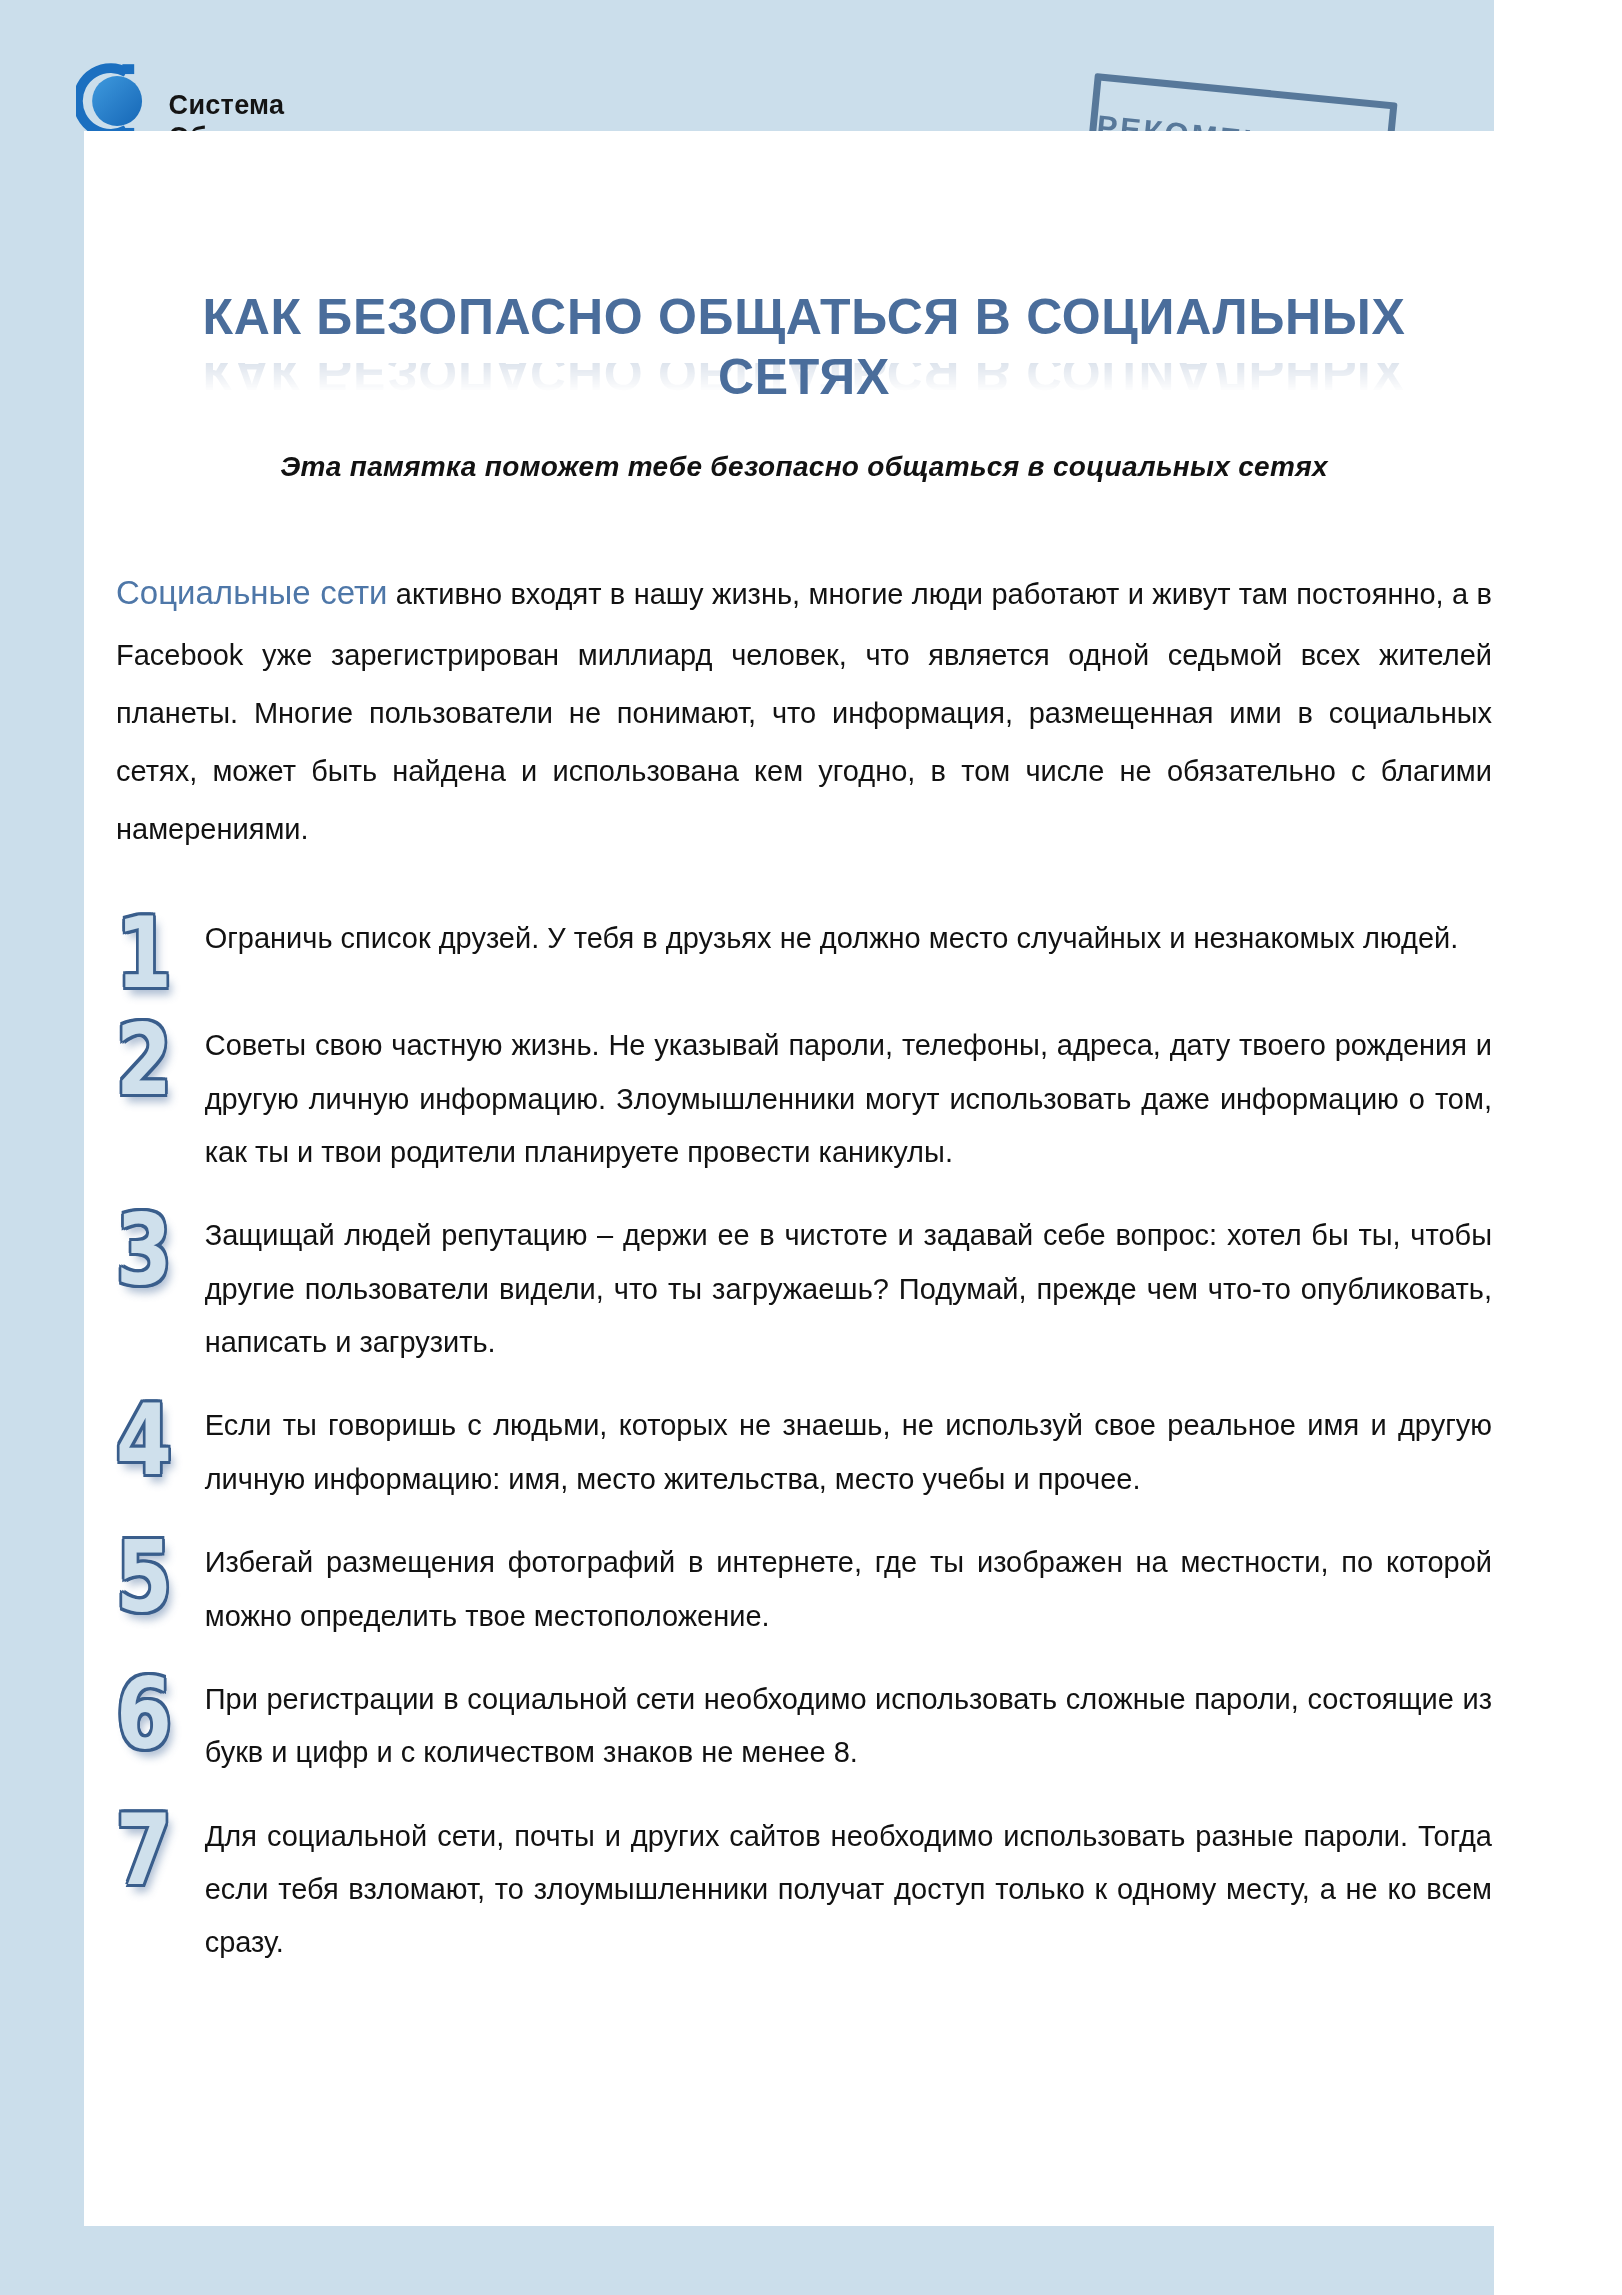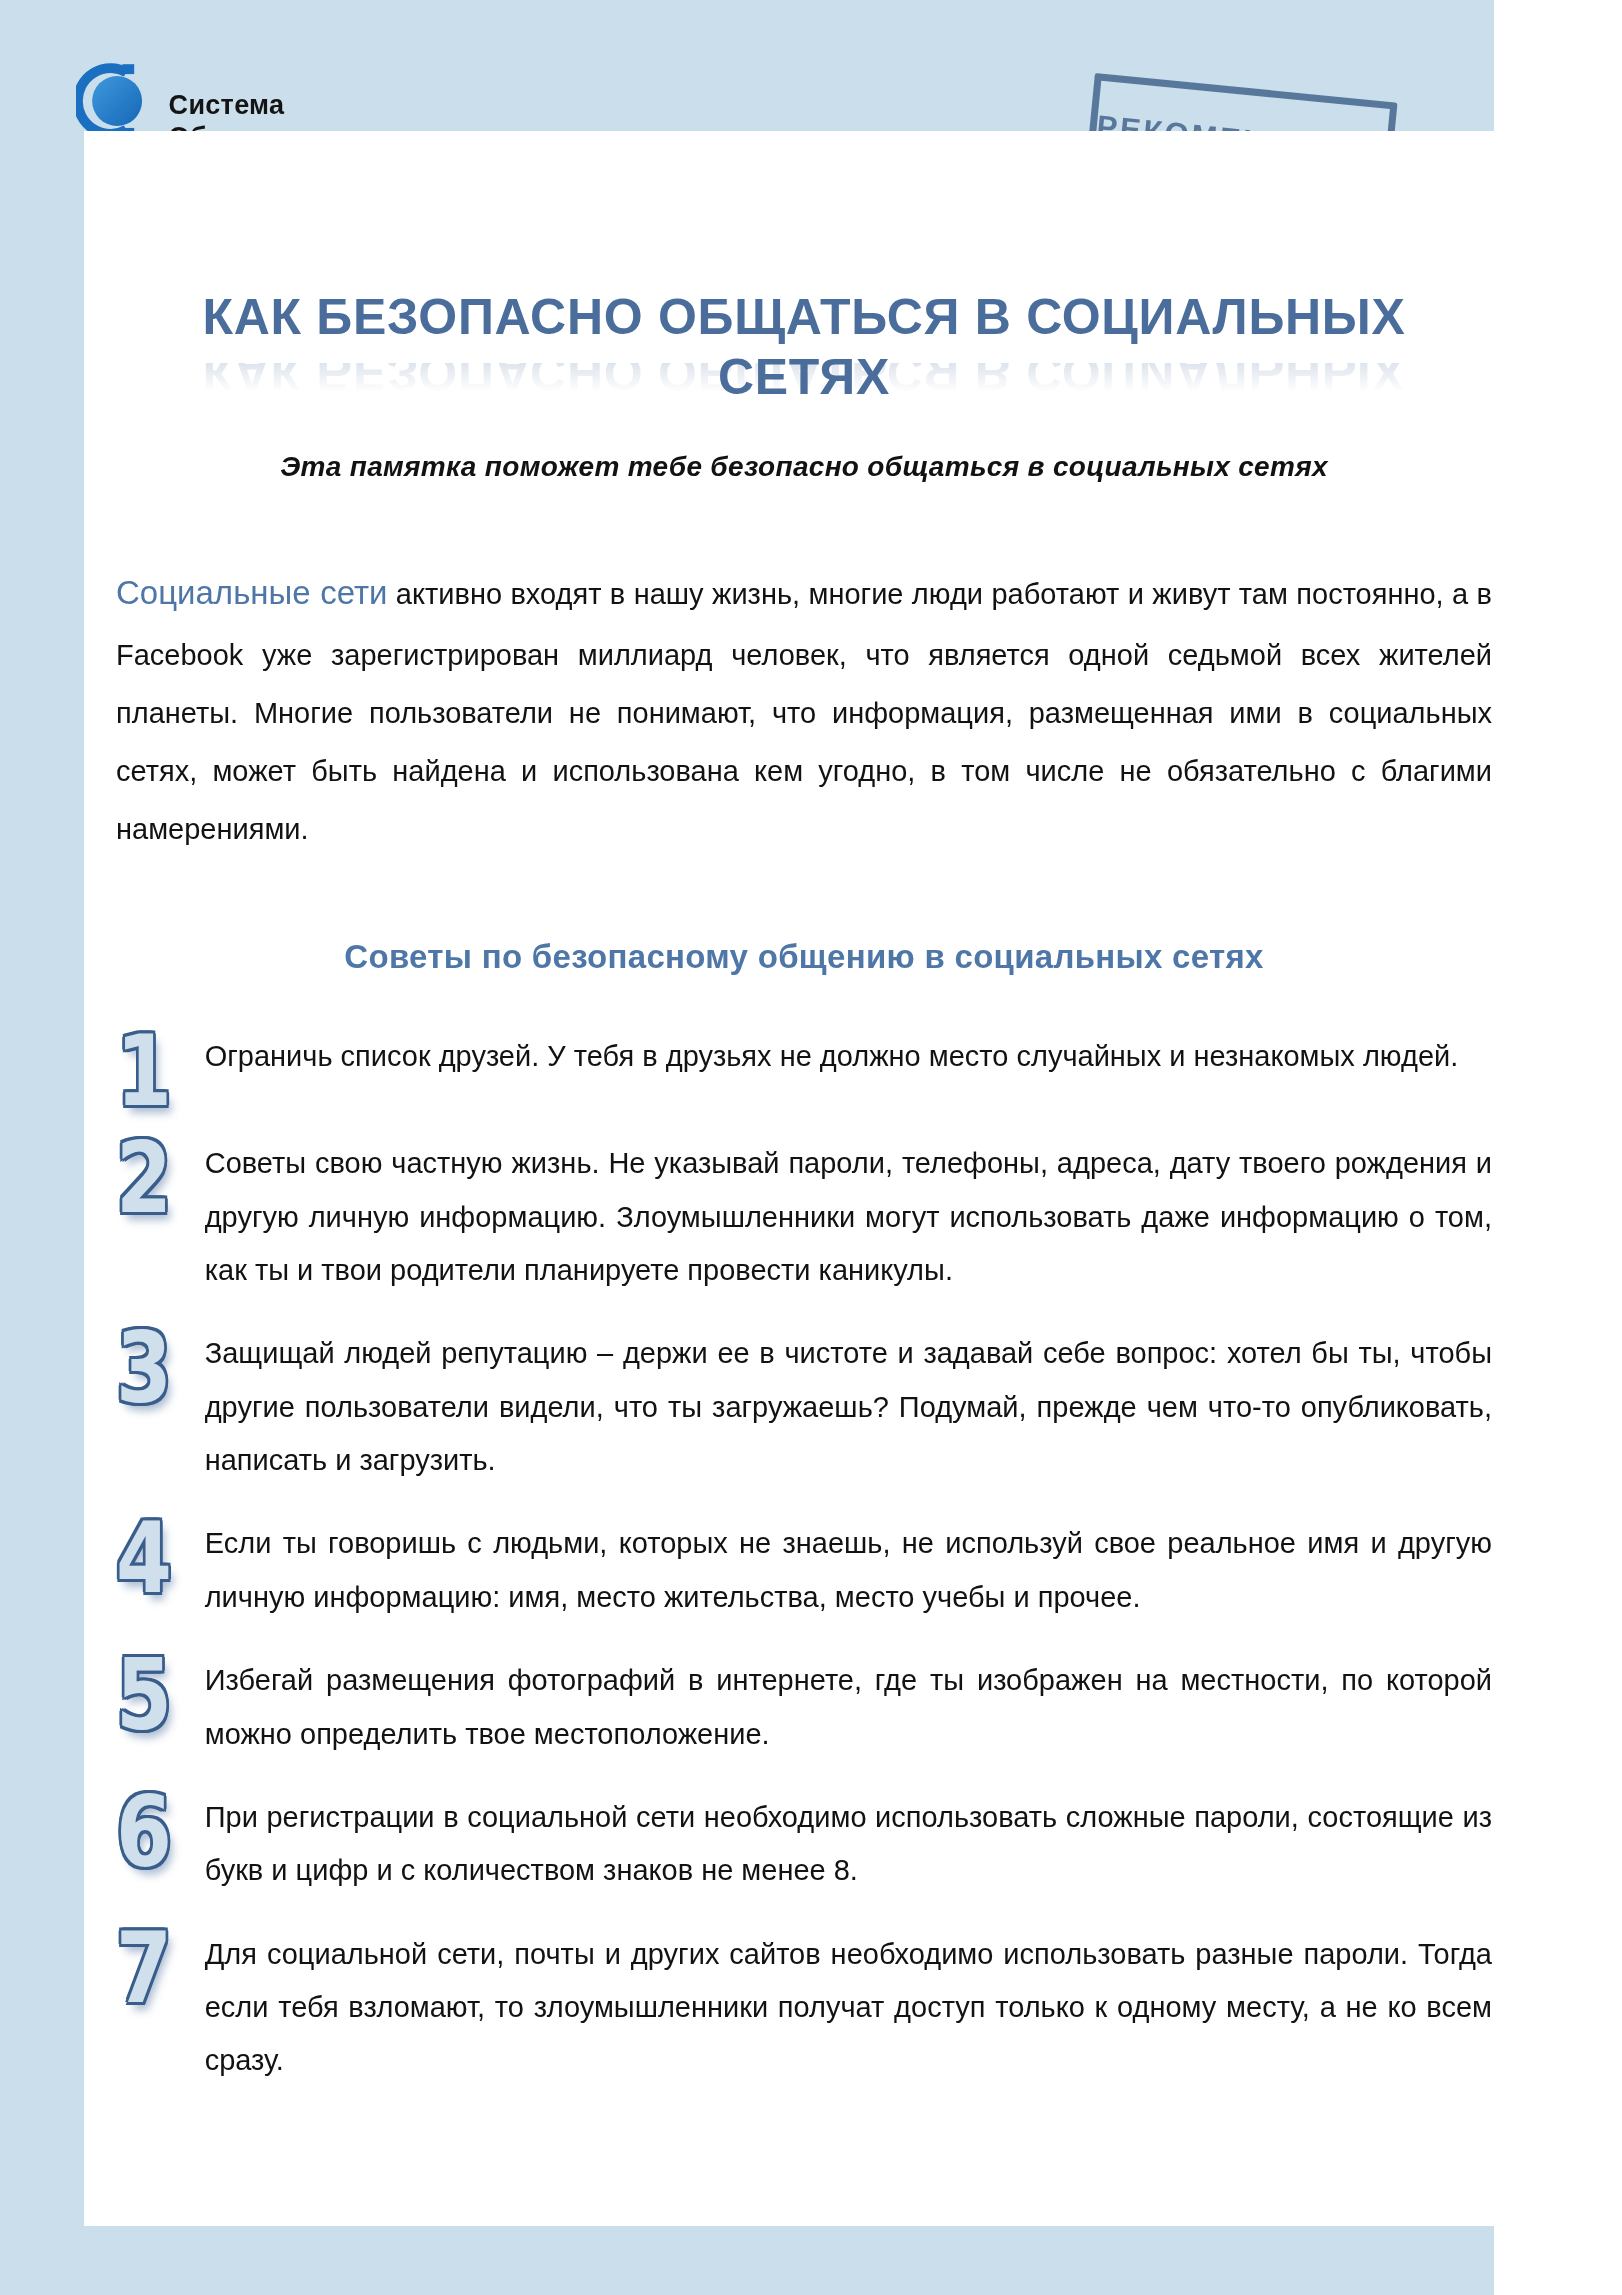--- a/index.html
+++ b/index.html
@@ -129,21 +129,20 @@
   <div class="panel">
     <div class="content">
 
       <div class="title">КАК БЕЗОПАСНО ОБЩАТЬСЯ В СОЦИАЛЬНЫХ СЕТЯХ</div>
       <div class="title-mirror" aria-hidden="true">КАК БЕЗОПАСНО ОБЩАТЬСЯ В СОЦИАЛЬНЫХ СЕТЯХ</div>
 
       <div class="subtitle">Эта памятка поможет тебе безопасно общаться в социальных сетях</div>
 
       <p class="intro"><span class="intro-lead">Социальные сети</span><span> активно входят в нашу жизнь, многие люди работают и живут там постоянно, а в Facebook уже зарегистрирован миллиард человек, что является одной седьмой всех жителей планеты. Многие пользователи не понимают, что информация, размещенная ими в социальных сетях, может быть найдена и использована кем угодно, в том числе не обязательно с благими намерениями.</span></p>
 
-      <div class="tips-heading">Советы по безопасному общению в социальных сетях</div>
 
       <div class="tips">
 
         <div class="tip">
           <div class="tip-num">1</div>
           <div class="tip-text">Ограничь список друзей. У тебя в друзьях не должно место случайных и незнакомых людей.</div>
         </div>
 
         <div class="tip">
           <div class="tip-num">2</div>

